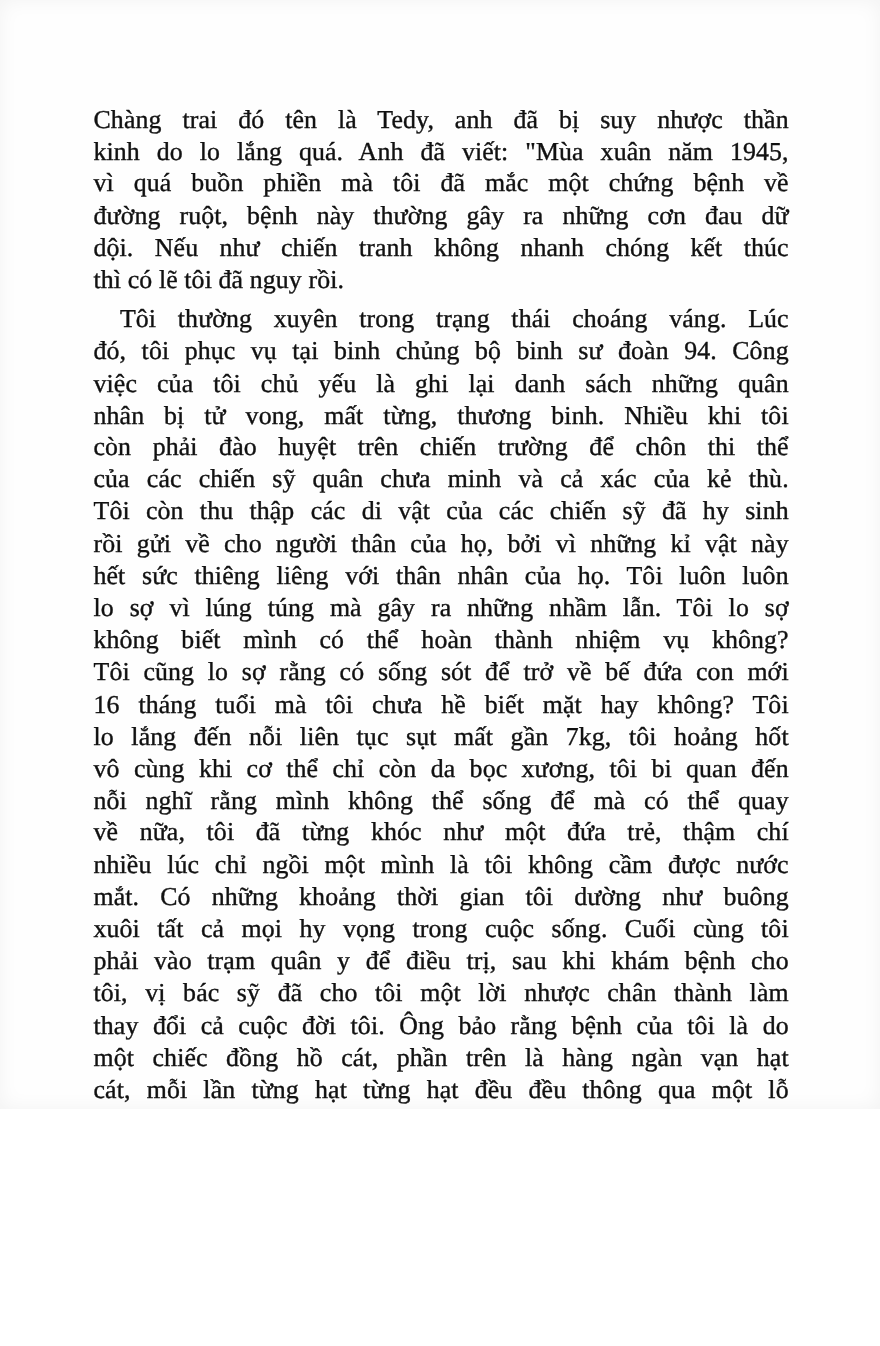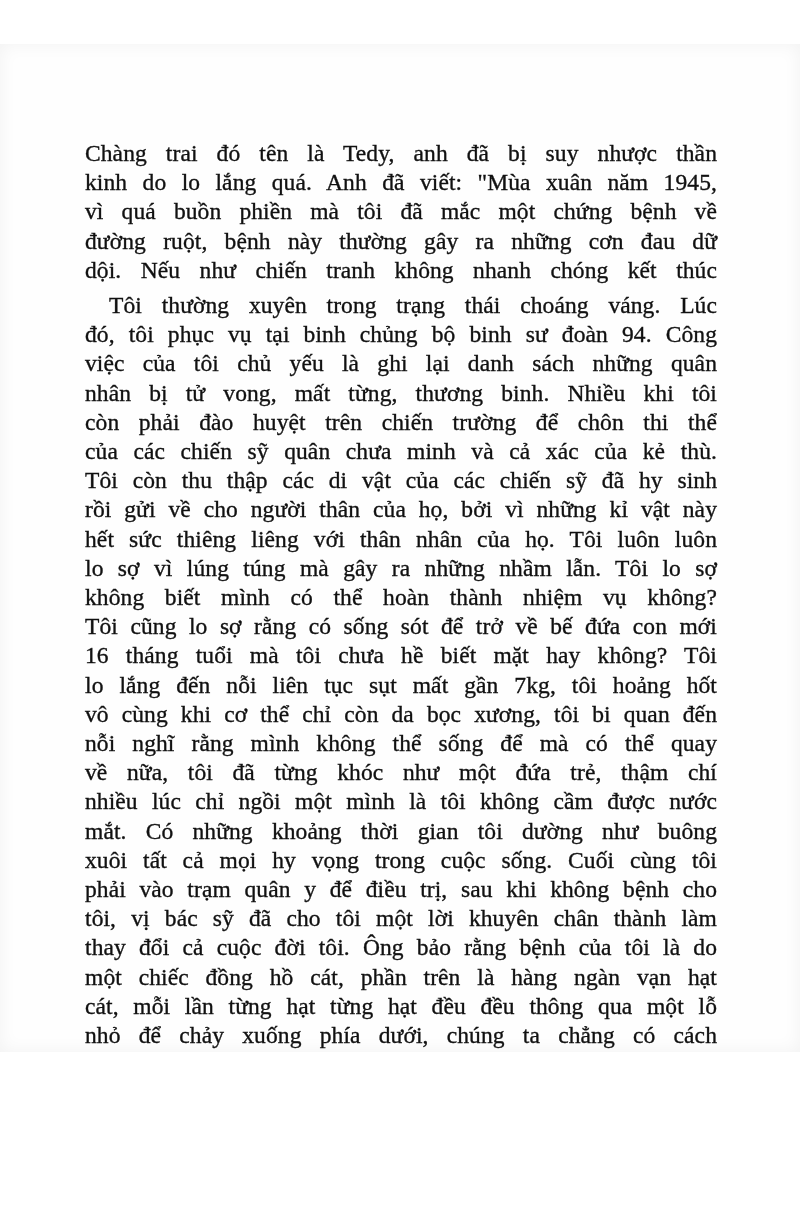--- a/index.html
+++ b/index.html
@@ -5,21 +5,20 @@
   html, body { margin: 0; padding: 0; }
   .page {
     position: relative;
     width: 800px;
     height: 1008px;
     background: #fefefe;
     font-family: "Liberation Serif", serif;
     color: #111111;
     overflow: hidden;
     box-shadow: inset 0 0 18px rgba(0,0,0,0.05);
-    margin-top: 44px;
   }
   .text-block {
     position: absolute;
     left: 85px;
     top: 95px;
     width: 632px;
   }
   .para { margin: 0; }
   .para + .para { margin-top: 6px; }
   .line {
@@ -46,20 +45,21 @@
 <body>
 
 <div class="page">
   <div class="text-block">
       <div class="para">
         <div class="line">Chàng trai đó tên là Tedy, anh đã bị suy nhược thần</div>
         <div class="line">kinh do lo lắng quá. Anh đã viết: "Mùa xuân năm 1945,</div>
         <div class="line">vì quá buồn phiền mà tôi đã mắc một chứng bệnh về</div>
         <div class="line">đường ruột, bệnh này thường gây ra những cơn đau dữ</div>
         <div class="line">dội. Nếu như chiến tranh không nhanh chóng kết thúc</div>
+        <div class="line last-left">thì có lẽ tôi đã nguy rồi.</div>
       </div>
       <div class="para">
         <div class="line indent">Tôi thường xuyên trong trạng thái choáng váng. Lúc</div>
         <div class="line">đó, tôi phục vụ tại binh chủng bộ binh sư đoàn 94. Công</div>
         <div class="line">việc của tôi chủ yếu là ghi lại danh sách những quân</div>
         <div class="line">nhân bị tử vong, mất từng, thương binh. Nhiều khi tôi</div>
         <div class="line">còn phải đào huyệt trên chiến trường để chôn thi thể</div>
         <div class="line">của các chiến sỹ quân chưa minh và cả xác của kẻ thù.</div>
         <div class="line">Tôi còn thu thập các di vật của các chiến sỹ đã hy sinh</div>
         <div class="line">rồi gửi về cho người thân của họ, bởi vì những kỉ vật này</div>
@@ -68,22 +68,22 @@
         <div class="line">không biết mình có thể hoàn thành nhiệm vụ không?</div>
         <div class="line">Tôi cũng lo sợ rằng có sống sót để trở về bế đứa con mới</div>
         <div class="line">16 tháng tuổi mà tôi chưa hề biết mặt hay không? Tôi</div>
         <div class="line">lo lắng đến nỗi liên tục sụt mất gần 7kg, tôi hoảng hốt</div>
         <div class="line">vô cùng khi cơ thể chỉ còn da bọc xương, tôi bi quan đến</div>
         <div class="line">nỗi nghĩ rằng mình không thể sống để mà có thể quay</div>
         <div class="line">về nữa, tôi đã từng khóc như một đứa trẻ, thậm chí</div>
         <div class="line">nhiều lúc chỉ ngồi một mình là tôi không cầm được nước</div>
         <div class="line">mắt. Có những khoảng thời gian tôi dường như buông</div>
         <div class="line">xuôi tất cả mọi hy vọng trong cuộc sống. Cuối cùng tôi</div>
-        <div class="line">phải vào trạm quân y để điều trị, sau khi không bệnh cho</div>
-        <div class="line">tôi, vị bác sỹ đã cho tôi một lời khuyên chân thành làm</div>
+        <div class="line">phải vào trạm quân y để điều trị, sau khi khám bệnh cho</div>
+        <div class="line">tôi, vị bác sỹ đã cho tôi một lời nhược chân thành làm</div>
         <div class="line">thay đổi cả cuộc đời tôi. Ông bảo rằng bệnh của tôi là do</div>
         <div class="line">một chiếc đồng hồ cát, phần trên là hàng ngàn vạn hạt</div>
         <div class="line">cát, mỗi lần từng hạt từng hạt đều đều thông qua một lỗ</div>
         <div class="line">nhỏ để chảy xuống phía dưới, chúng ta chẳng có cách</div>
       </div>
     </div>
   <div class="page-number">17</div>
 </div>
 
 </body></html>

